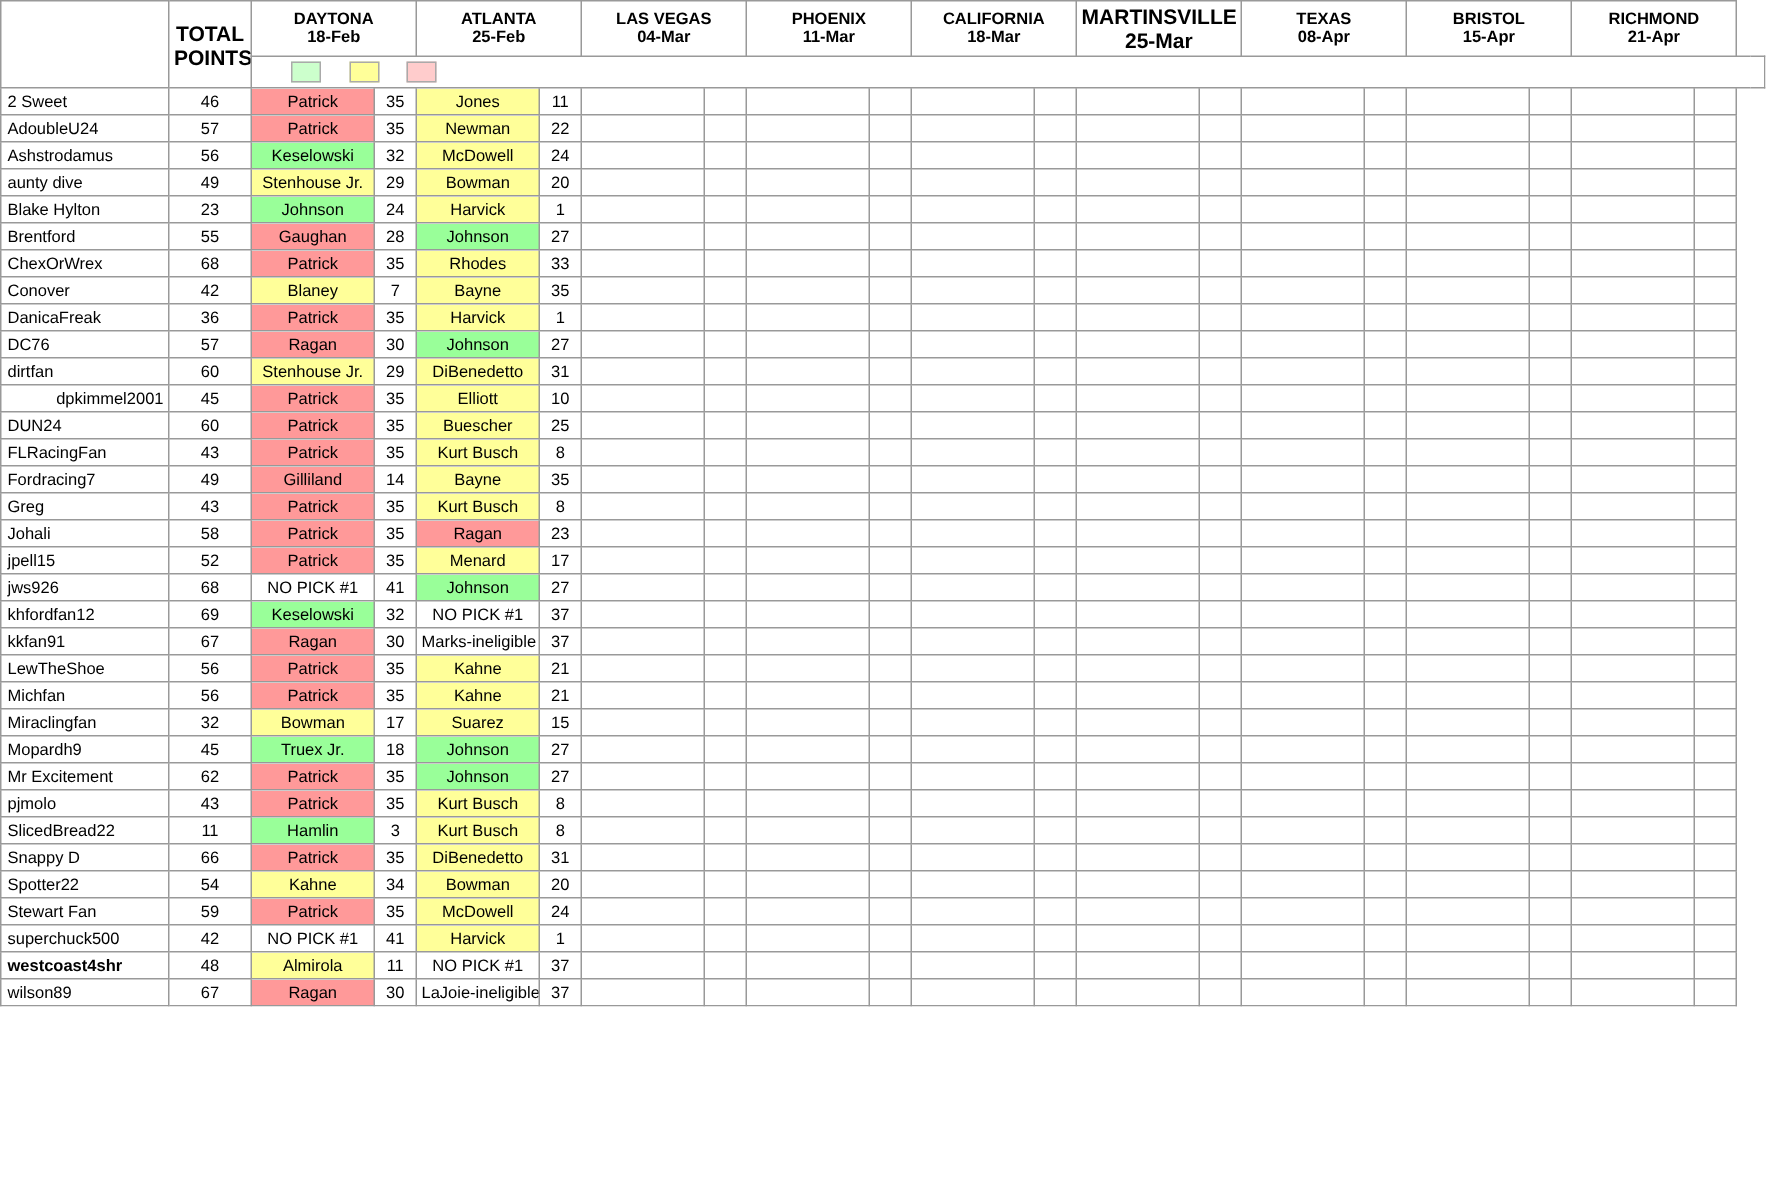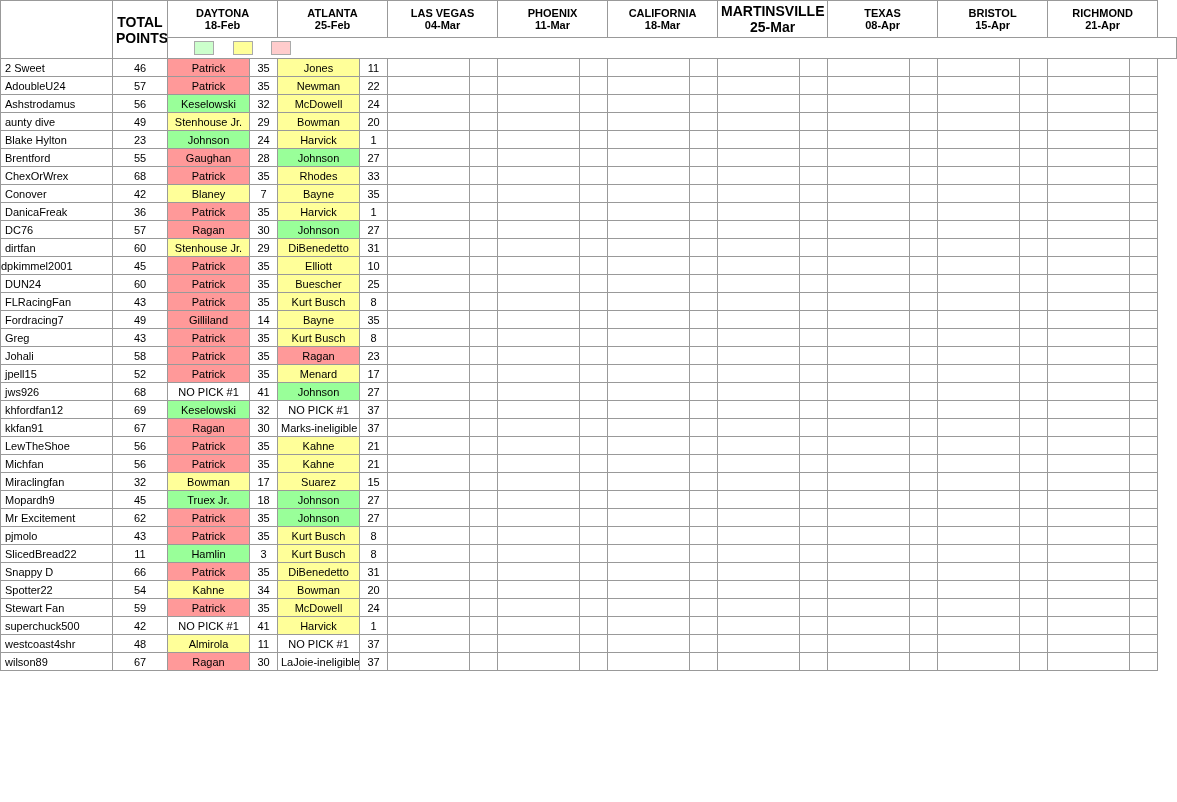--- a/index.html
+++ b/index.html
@@ -315,21 +315,21 @@
     <td></td>
     <td></td>
     <td></td>
     <td></td>
     <td></td>
     <td></td>
     <td></td>
     <td></td>
   </tr>
         <tr style="height: 18px;">
-    <td style="text-align:left; padding-left:0;">dpkimmel2001</td>
+    <td style="text-align:right; padding-left:0;">dpkimmel2001</td>
     <td>45</td>
     <td style="background:#FF9999;">Patrick</td>
     <td>35</td>
     <td style="background:#FFFF99;">Elliott</td>
     <td>10</td>
     <td></td>
     <td></td>
     <td></td>
     <td></td>
     <td></td>
@@ -777,21 +777,21 @@
     <td></td>
     <td></td>
     <td></td>
     <td></td>
     <td></td>
     <td></td>
     <td></td>
     <td></td>
   </tr>
         <tr style="height: 18px;">
-    <td style="text-align:left; padding-left:4px;">westcoast4shr</td>
+    <td style="text-align:left; padding-left:4px;font-weight:bold;">westcoast4shr</td>
     <td>48</td>
     <td style="background:#FFFF99;">Almirola</td>
     <td>11</td>
     <td style="background:#FFFFFF;">NO PICK #1</td>
     <td>37</td>
     <td></td>
     <td></td>
     <td></td>
     <td></td>
     <td></td>

